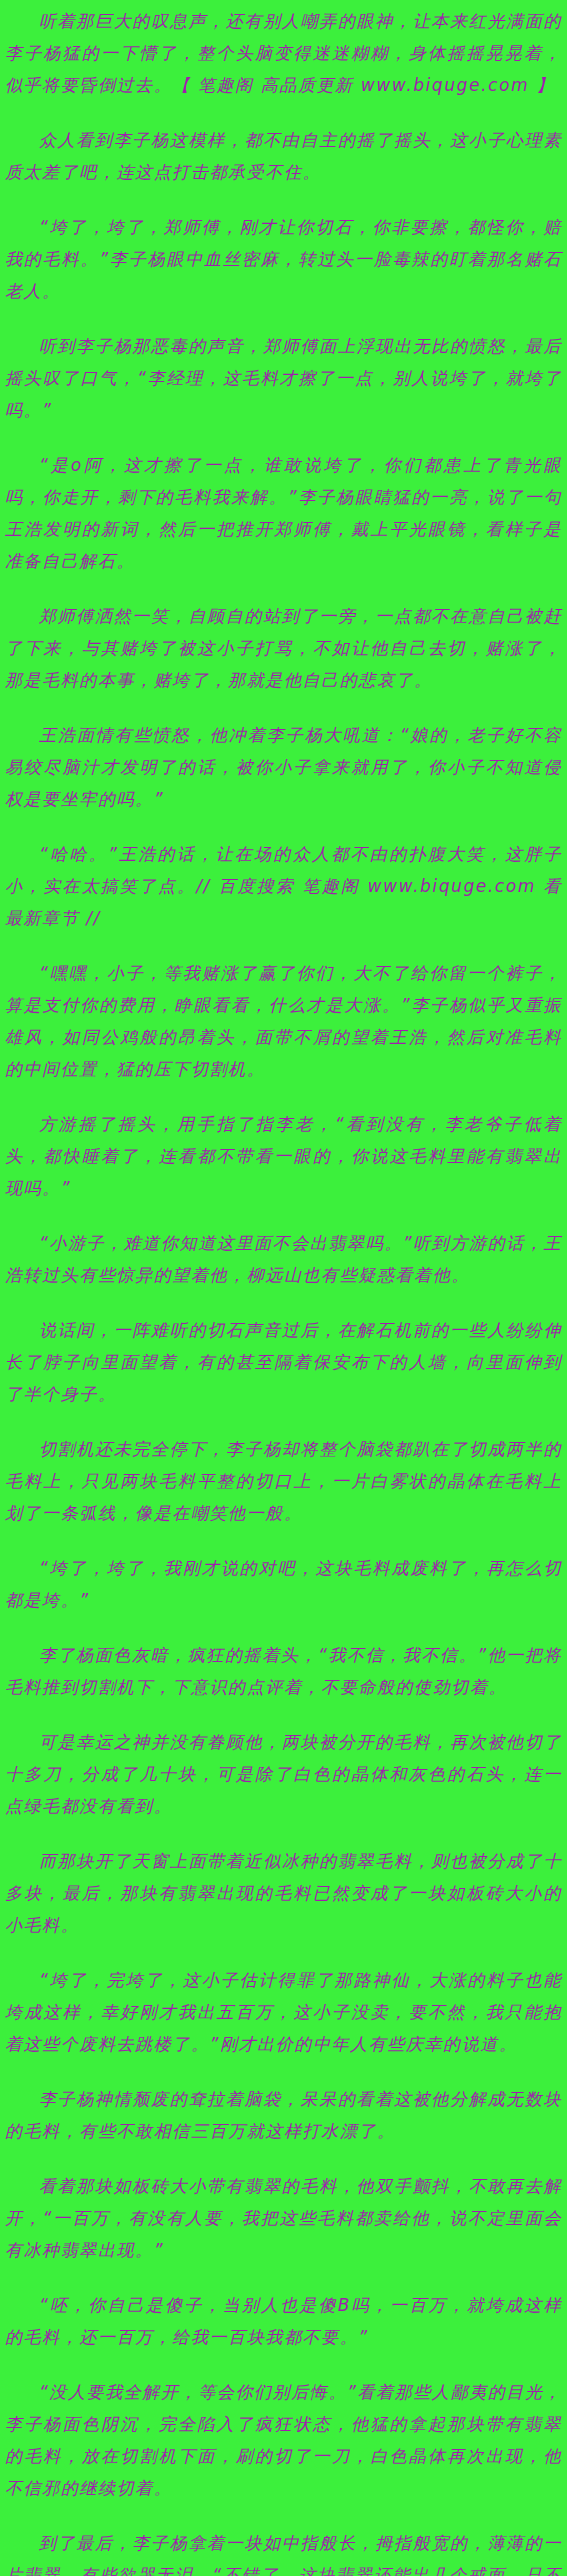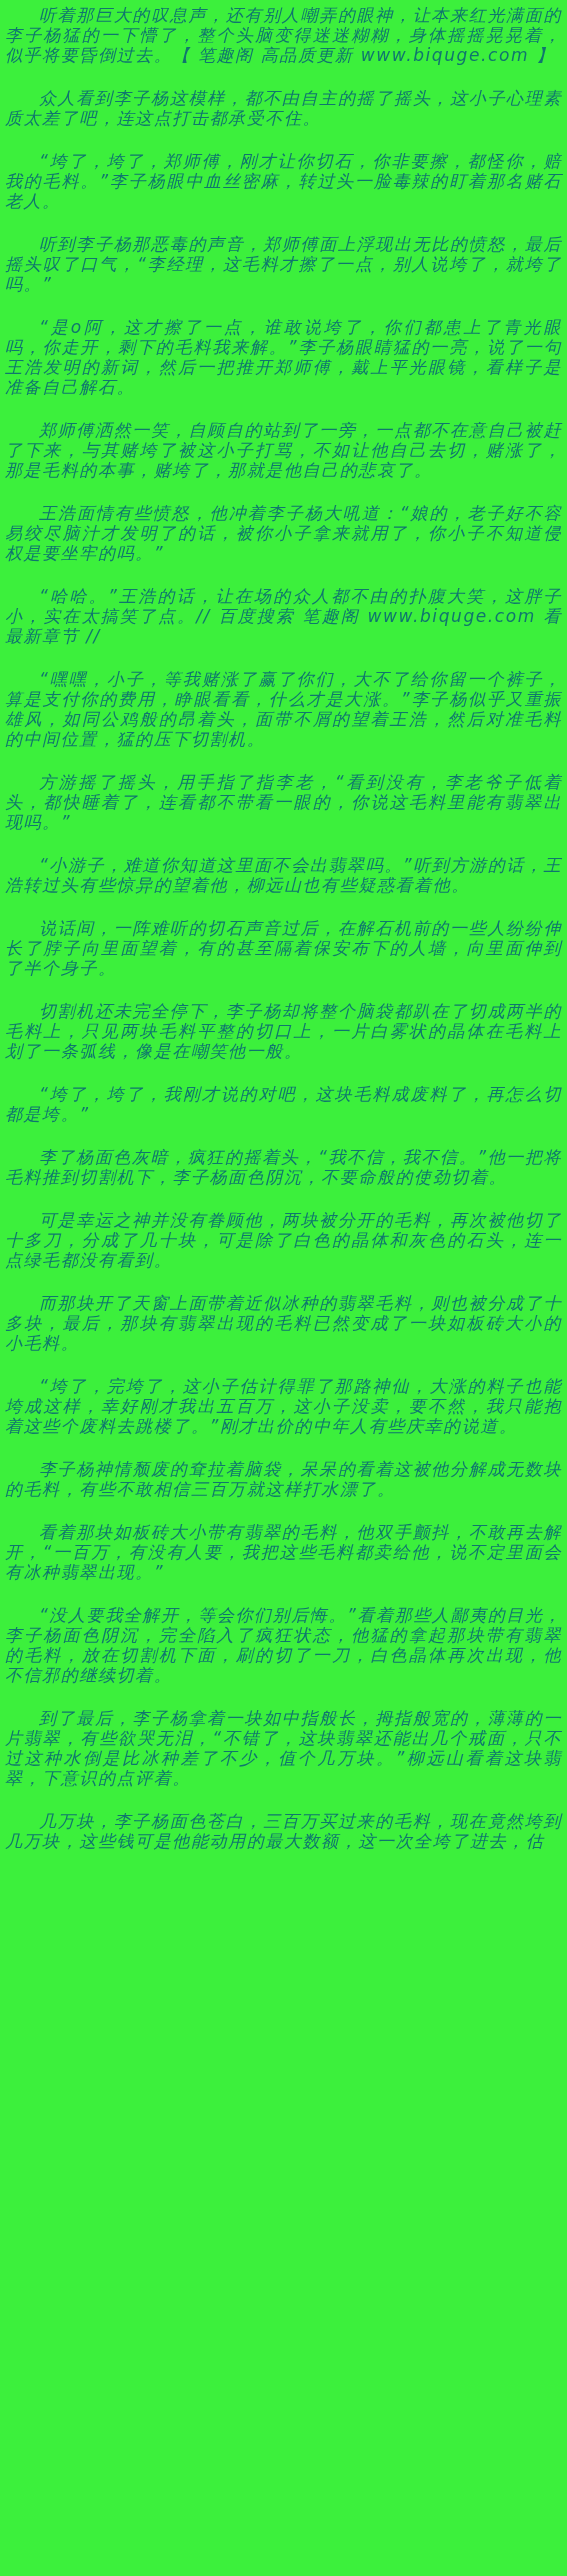--- a/index.html
+++ b/index.html
@@ -16,23 +16,23 @@
   }
   .reader {
     width: 567px;
     height: 2576px;
     overflow: hidden;
     box-sizing: border-box;
     padding: 4.9px 4.9px 0 4.9px;
   }
   .reader p {
     margin: 0 0 23px 0;
-    color: #0f766e;           
+    color: #a21caf;           
     font-size: 17px;
-    line-height: 20px;
+    line-height: 32px;
     letter-spacing: 1.6px;
     text-indent: 2em;
     text-align: justify;
     word-break: break-all;
     font-style: italic;        
   }
 </style>
 </head>
 <body>
 
@@ -44,23 +44,24 @@
   <p>“是o阿，这才擦了一点，谁敢说垮了，你们都患上了青光眼吗，你走开，剩下的毛料我来解。”李子杨眼睛猛的一亮，说了一句王浩发明的新词，然后一把推开郑师傅，戴上平光眼镜，看样子是准备自己解石。</p>
   <p>郑师傅洒然一笑，自顾自的站到了一旁，一点都不在意自己被赶了下来，与其赌垮了被这小子打骂，不如让他自己去切，赌涨了，那是毛料的本事，赌垮了，那就是他自己的悲哀了。</p>
   <p>王浩面情有些愤怒，他冲着李子杨大吼道：“娘的，老子好不容易绞尽脑汁才发明了的话，被你小子拿来就用了，你小子不知道侵权是要坐牢的吗。”</p>
   <p>“哈哈。”王浩的话，让在场的众人都不由的扑腹大笑，这胖子小，实在太搞笑了点。// 百度搜索 笔趣阁 www.biquge.com 看最新章节 //</p>
   <p>“嘿嘿，小子，等我赌涨了赢了你们，大不了给你留一个裤子，算是支付你的费用，睁眼看看，什么才是大涨。”李子杨似乎又重振雄风，如同公鸡般的昂着头，面带不屑的望着王浩，然后对准毛料的中间位置，猛的压下切割机。</p>
   <p>方游摇了摇头，用手指了指李老，“看到没有，李老爷子低着头，都快睡着了，连看都不带看一眼的，你说这毛料里能有翡翠出现吗。”</p>
   <p>“小游子，难道你知道这里面不会出翡翠吗。”听到方游的话，王浩转过头有些惊异的望着他，柳远山也有些疑惑看着他。</p>
   <p>说话间，一阵难听的切石声音过后，在解石机前的一些人纷纷伸长了脖子向里面望着，有的甚至隔着保安布下的人墙，向里面伸到了半个身子。</p>
   <p>切割机还未完全停下，李子杨却将整个脑袋都趴在了切成两半的毛料上，只见两块毛料平整的切口上，一片白雾状的晶体在毛料上划了一条弧线，像是在嘲笑他一般。</p>
   <p>“垮了，垮了，我刚才说的对吧，这块毛料成废料了，再怎么切都是垮。”</p>
-  <p>李了杨面色灰暗，疯狂的摇着头，“我不信，我不信。”他一把将毛料推到切割机下，李子杨面色阴沉，不要命般的使劲切着。</p>
+  <p>李了杨面色灰暗，疯狂的摇着头，“我不信，我不信。”他一把将毛料推到切割机下，下意识的点评着，不要命般的使劲切着。</p>
   <p>可是幸运之神并没有眷顾他，两块被分开的毛料，再次被他切了十多刀，分成了几十块，可是除了白色的晶体和灰色的石头，连一点绿毛都没有看到。</p>
   <p>而那块开了天窗上面带着近似冰种的翡翠毛料，则也被分成了十多块，最后，那块有翡翠出现的毛料已然变成了一块如板砖大小的小毛料。</p>
   <p>“垮了，完垮了，这小子估计得罪了那路神仙，大涨的料子也能垮成这样，幸好刚才我出五百万，这小子没卖，要不然，我只能抱着这些个废料去跳楼了。”刚才出价的中年人有些庆幸的说道。</p>
   <p>李子杨神情颓废的耷拉着脑袋，呆呆的看着这被他分解成无数块的毛料，有些不敢相信三百万就这样打水漂了。</p>
   <p>看着那块如板砖大小带有翡翠的毛料，他双手颤抖，不敢再去解开，“一百万，有没有人要，我把这些毛料都卖给他，说不定里面会有冰种翡翠出现。”</p>
+  <p>“呸，你自己是傻子，当别人也是傻B吗，一百万，就垮成这样的毛料，还一百万，给我一百块我都不要。”</p>
   <p>“没人要我全解开，等会你们别后悔。”看着那些人鄙夷的目光，李子杨面色阴沉，完全陷入了疯狂状态，他猛的拿起那块带有翡翠的毛料，放在切割机下面，刷的切了一刀，白色晶体再次出现，他不信邪的继续切着。</p>
   <p>到了最后，李子杨拿着一块如中指般长，拇指般宽的，薄薄的一片翡翠，有些欲哭无泪，“不错了，这块翡翠还能出几个戒面，只不过这种水倒是比冰种差了不少，值个几万块。”柳远山看着这块翡翠，下意识的点评着。</p>
   <p>几万块，李子杨面色苍白，三百万买过来的毛料，现在竟然垮到几万块，这些钱可是他能动用的最大数额，这一次全垮了进去，估</p>
 </div>
 
 
 </body></html>

